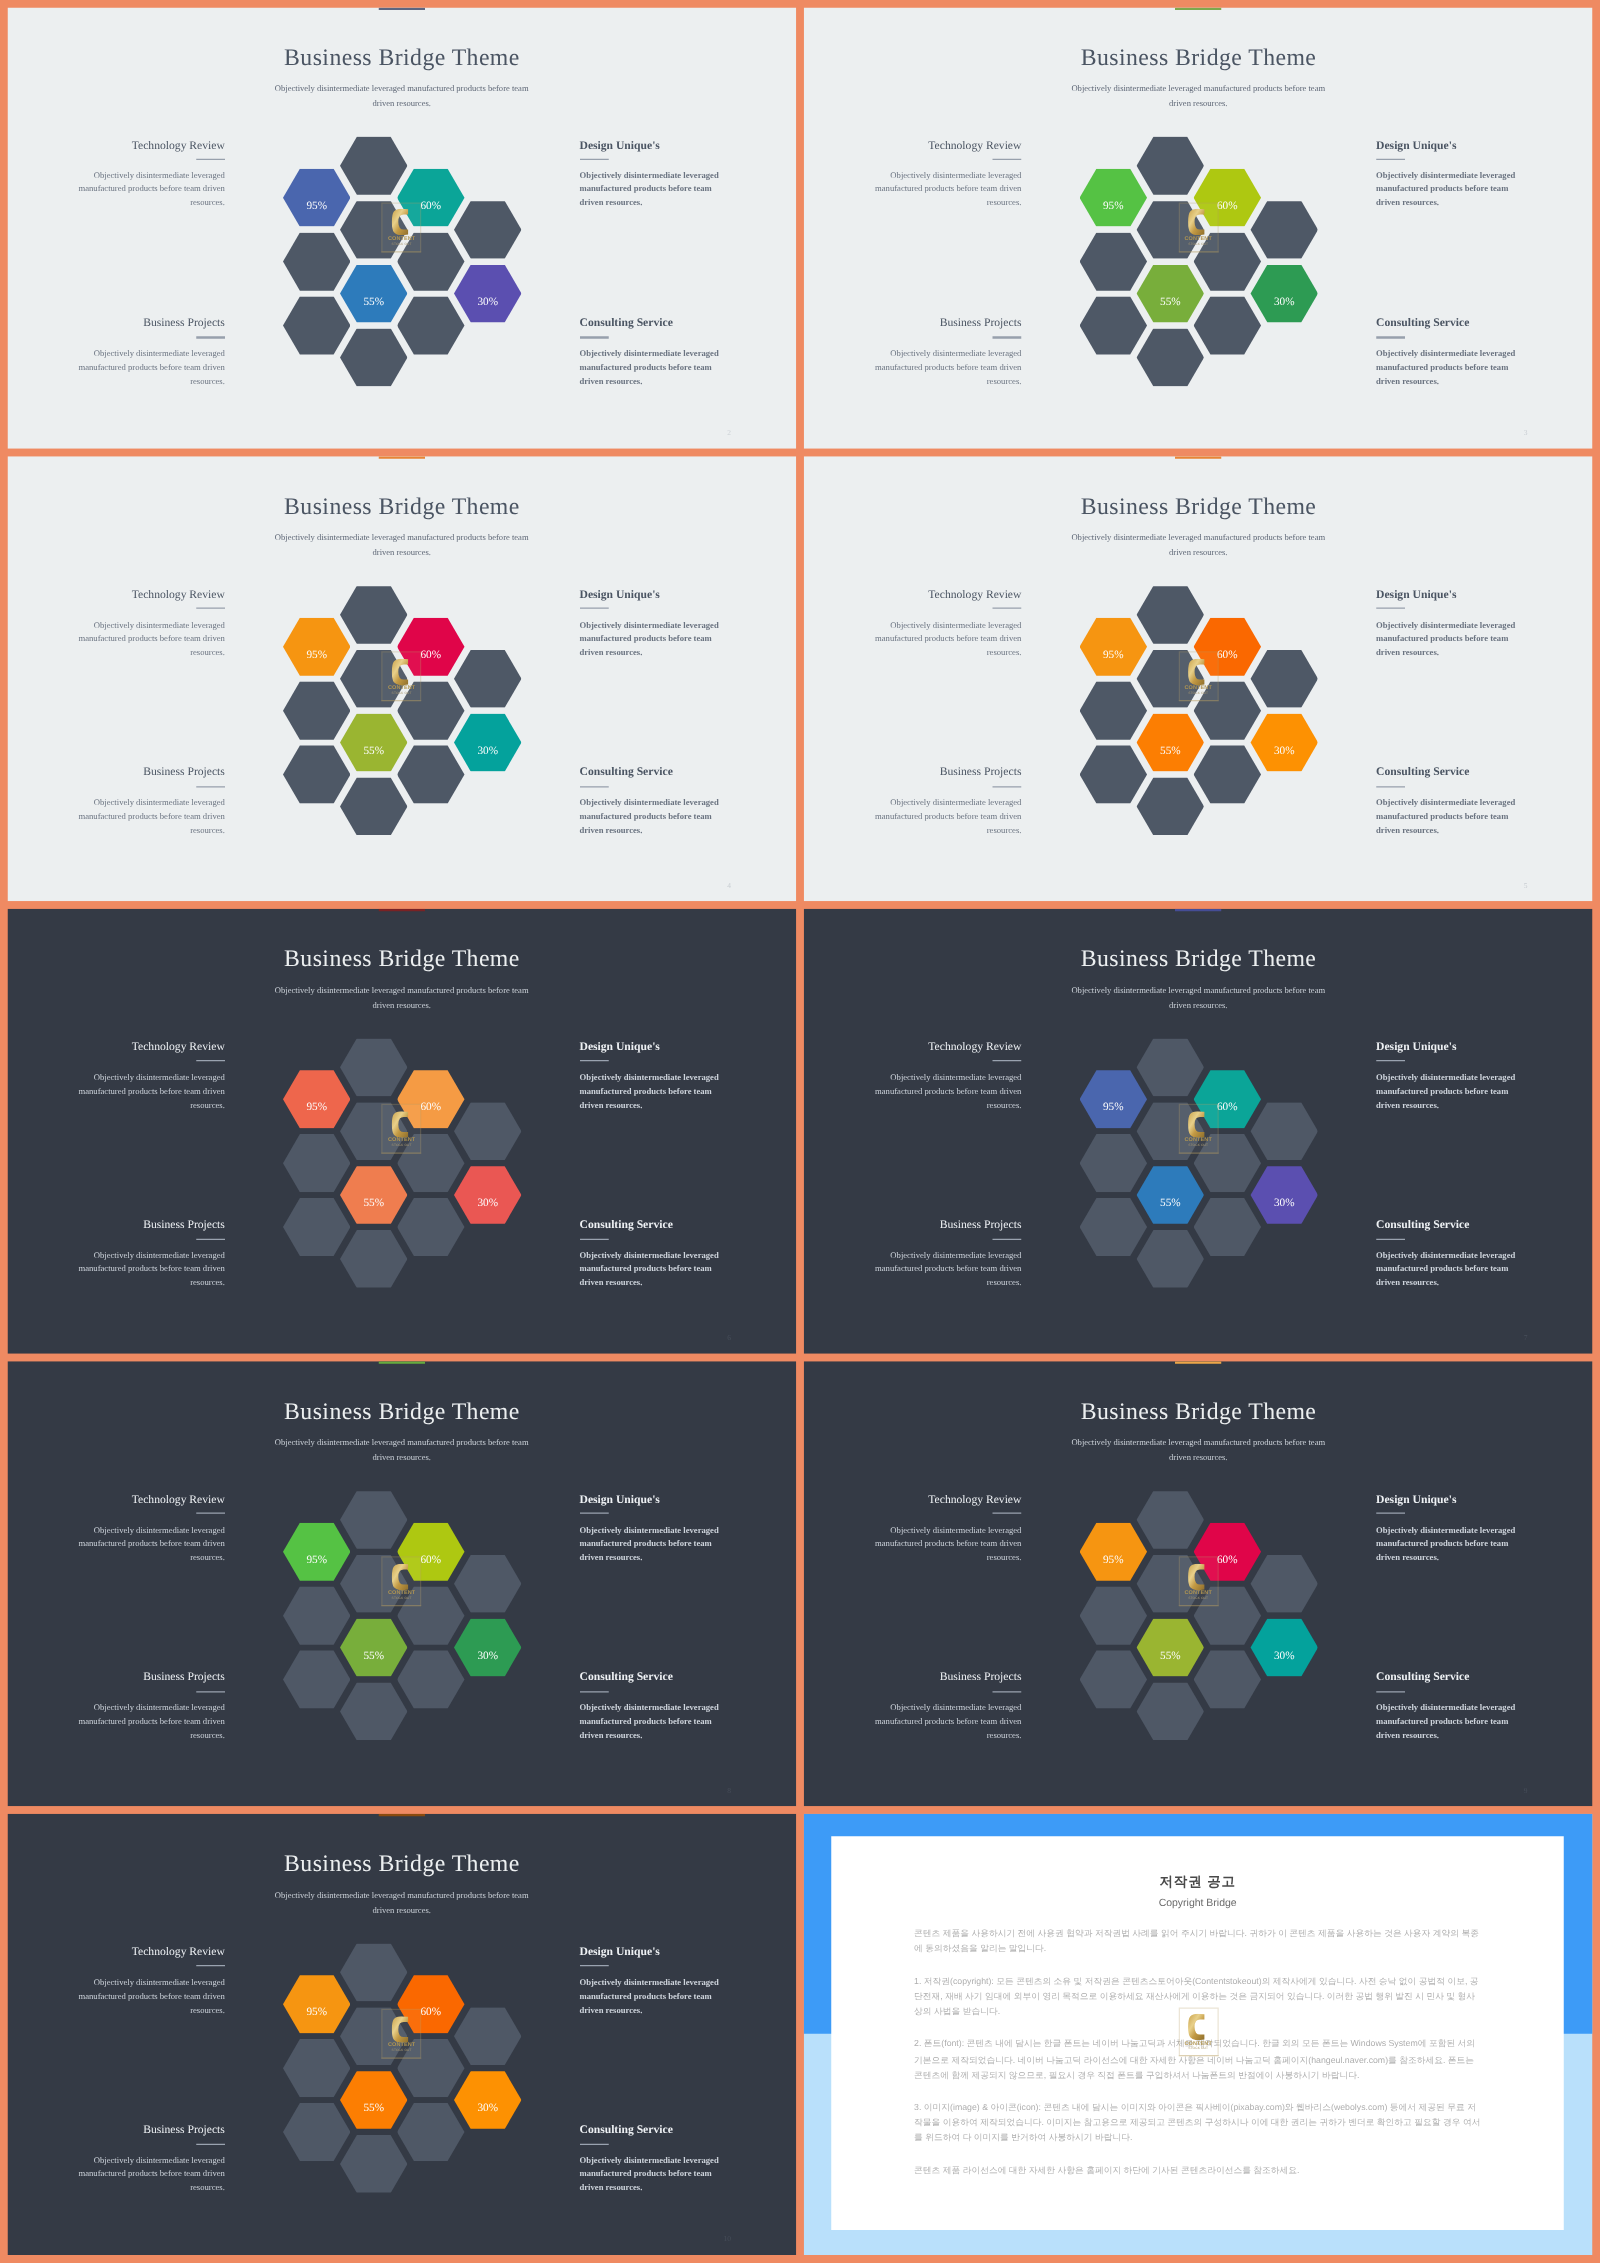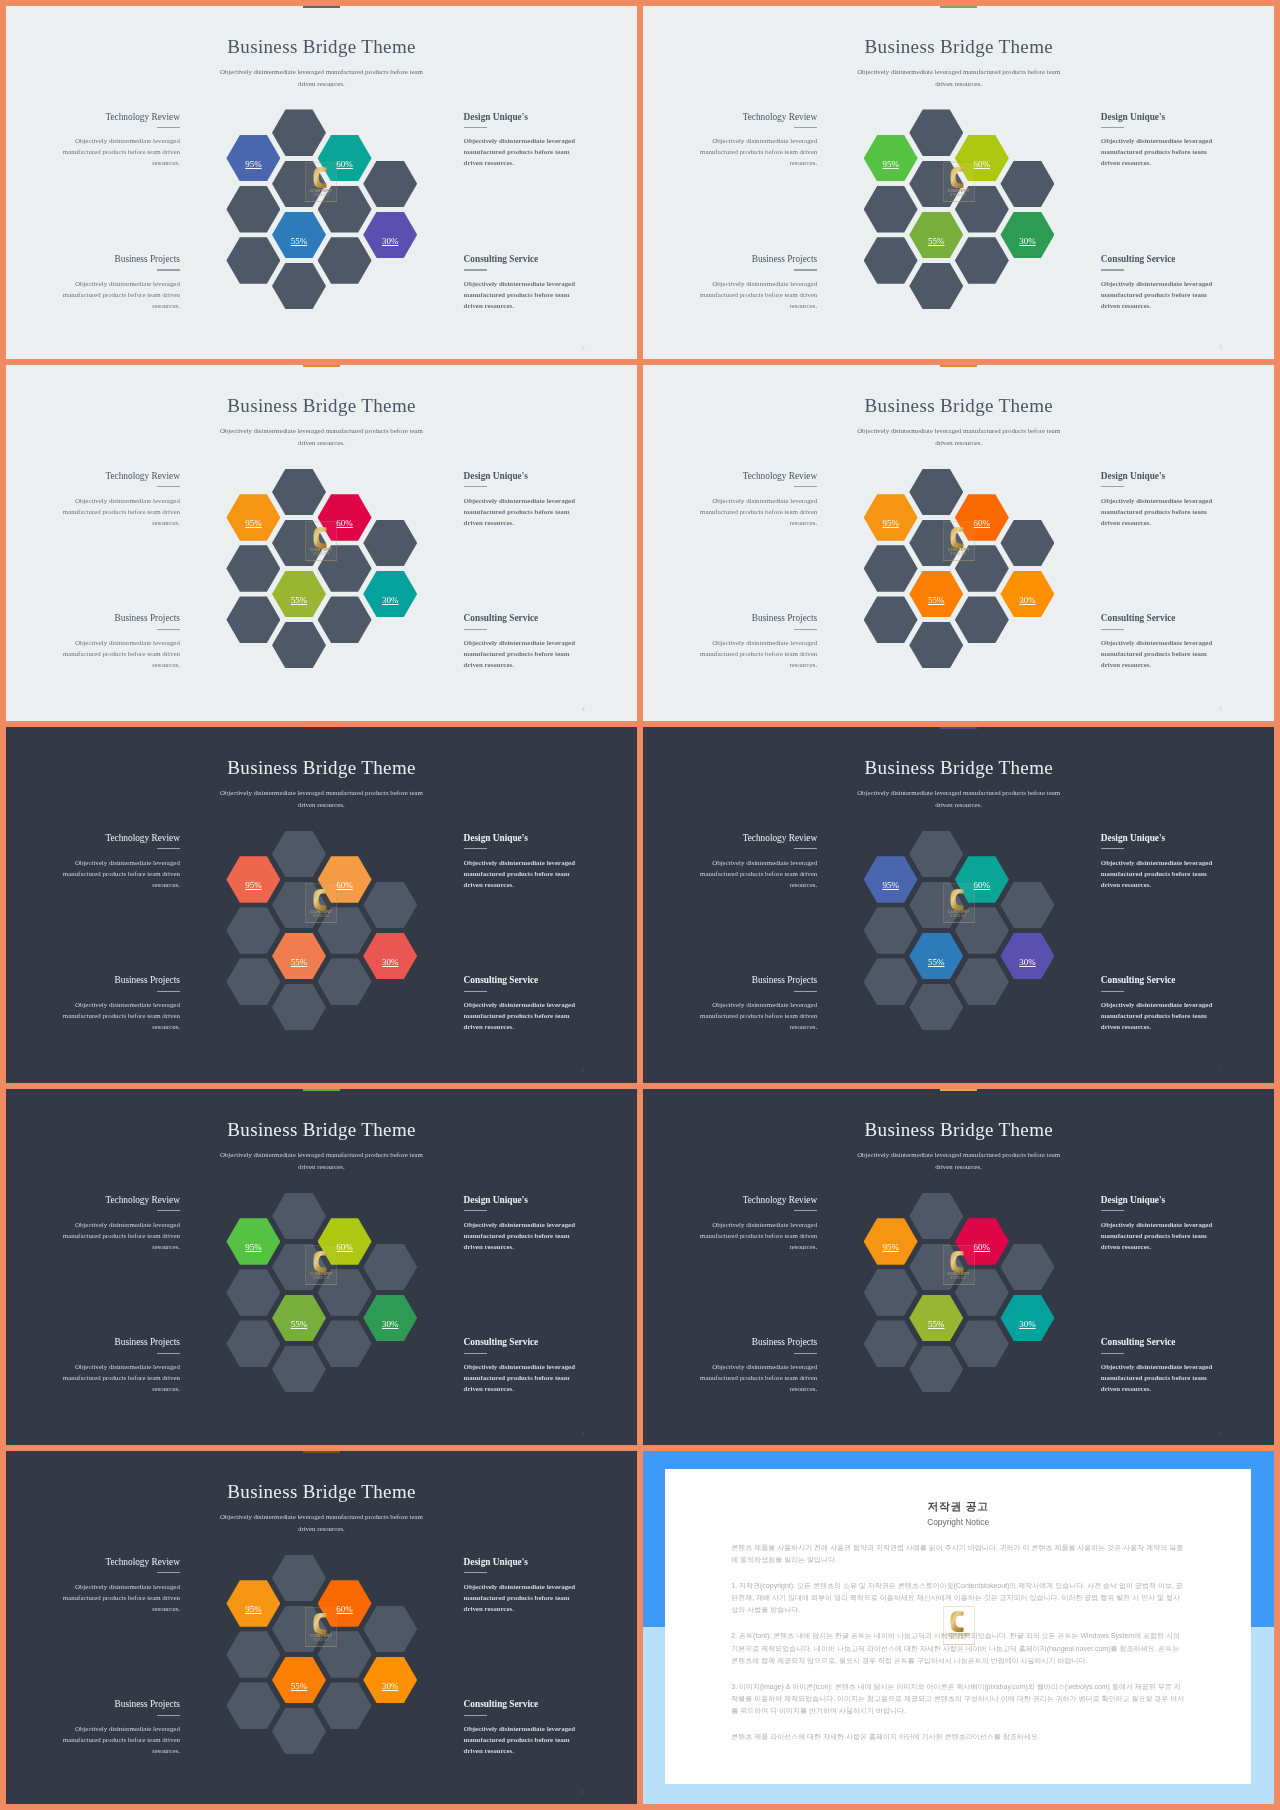--- a/index.html
+++ b/index.html
@@ -38,21 +38,21 @@
 
   .pnum{position:absolute;font-size:6px;line-height:6px;color:#c9ced3;font-family:"Liberation Serif",serif;}
   .slide.dark .pnum{color:#474e5a;}
 
   .hexwrap{position:absolute;}
   .hex{position:absolute;width:54px;height:46.5px;
        clip-path:polygon(25% 0%,75% 0%,100% 50%,75% 100%,25% 100%,0% 50%);}
   .hexlbl{position:absolute;width:54px;height:46.5px;display:flex;
           align-items:center;justify-content:center;
           font-size:9px;color:#fdfdfd;pointer-events:none;}
-  .hexlbl i{font-style:normal;transform:translateY(6px);text-decoration:underline;}
+  .hexlbl i{font-style:normal;transform:translateY(6px);}
 
   .wm{position:absolute;width:32px;height:39.5px;pointer-events:none;}
   .wm .box{position:absolute;left:0;top:0;right:0;bottom:0;
            border:0.55px solid rgba(178,150,90,.25);background:rgba(255,255,255,.045);}
   .wm .c{position:absolute;left:7.8px;top:5.3px;width:14px;height:21.1px;}
   .wm .c svg{display:block;width:14px;height:21.1px;}
   .wm .t1{position:absolute;left:0;right:0;top:26.8px;text-align:center;font-size:4.4px;
           line-height:4.4px;letter-spacing:.1px;color:#b09552;
           font-family:"Liberation Sans",sans-serif;font-weight:bold;}
   .wm .t2{position:absolute;left:0;right:0;top:32.5px;text-align:center;font-size:2.6px;
@@ -730,21 +730,21 @@
           <div class="ln"></div>
         </div>
         <div class="pnum" style="right:52px;bottom:9px">10</div>
       </div>
     </div>
     <div class="cell" style="left:643.25px;top:1451.25px;width:630.75px;height:352.75px">
       <div class="copybg">
         <div class="top"></div>
         <div class="paper" style="left:22px;top:18px;right:23px;bottom:19.6px;padding:32px 66px 0 66px">
           <div class="ko-title">저작권 공고</div>
-          <div class="ko-sub">Copyright Notice</div>
+          <div class="ko-sub">Copyright Bridge</div>
           <div class="ko-p first">콘텐츠 제품을 사용하시기 전에 사용권 협약과 저작권법 사례를 읽어 주시기 바랍니다. 귀하가 이 콘텐츠 제품을 사용하는 것은 사용자 계약의 복종에 동의하셨음을 알리는 말입니다.</div>
           <div class="ko-p">1. 저작권(copyright): 모든 콘텐츠의 소유 및 저작권은 콘텐츠스토어아웃(Contentstokeout)의 제작사에게 있습니다. 사전 승낙 없이 공법적 이보, 공단전재, 재배 사기 임대에 외부이 영리 목적으로 이용하세요 재산사에게 이용하는 것은 금지되어 있습니다. 이러한 공법 행위 발진 시 민사 및 형사상의 사법을 받습니다.</div>
           <div class="ko-p">2. 폰트(font): 콘텐츠 내에 담시는 한글 폰트는 네이버 나눔고딕과 서체로 제작되었습니다. 한글 외의 모든 폰트는 Windows System에 포함된 서의 기본으로 제작되었습니다. 네이버 나눔고딕 라이선스에 대한 자세한 사항은 네이버 나눔고딕 홈페이지(hangeul.naver.com)를 참조하세요. 폰트는 콘텐츠에 함께 제공되지 않으므로, 필요시 경우 직접 폰트를 구입하셔서 나눔폰트의 반점에이 사봉하시기 바랍니다.</div>
           <div class="ko-p">3. 이미지(image) &amp; 아이콘(icon): 콘텐츠 내에 담시는 이미지와 아이콘은 픽사베이(pixabay.com)와 웹바리스(webolys.com) 등에서 제공된 무료 저작물을 이용하여 제작되었습니다. 이미지는 참고용으로 제공되고 콘텐츠의 구성하시나 이에 대한 권리는 귀하가 벤더로 확인하고 필요할 경우 여서를 위드하여 다 이미지를 반거하여 사봉하시기 바랍니다.</div>
           <div class="ko-p">콘텐츠 제품 라이선스에 대한 자세한 사항은 홈페이지 하단에 기사된 콘텐츠라이선스를 참조하세요.</div>
         </div>
         <div class="wm" style="left:299.3px;top:154.6px">
           <div class="box"></div>
           <div class="c">
             <svg viewBox="0 0 63 102" xmlns="http://www.w3.org/2000/svg" aria-hidden="true">

